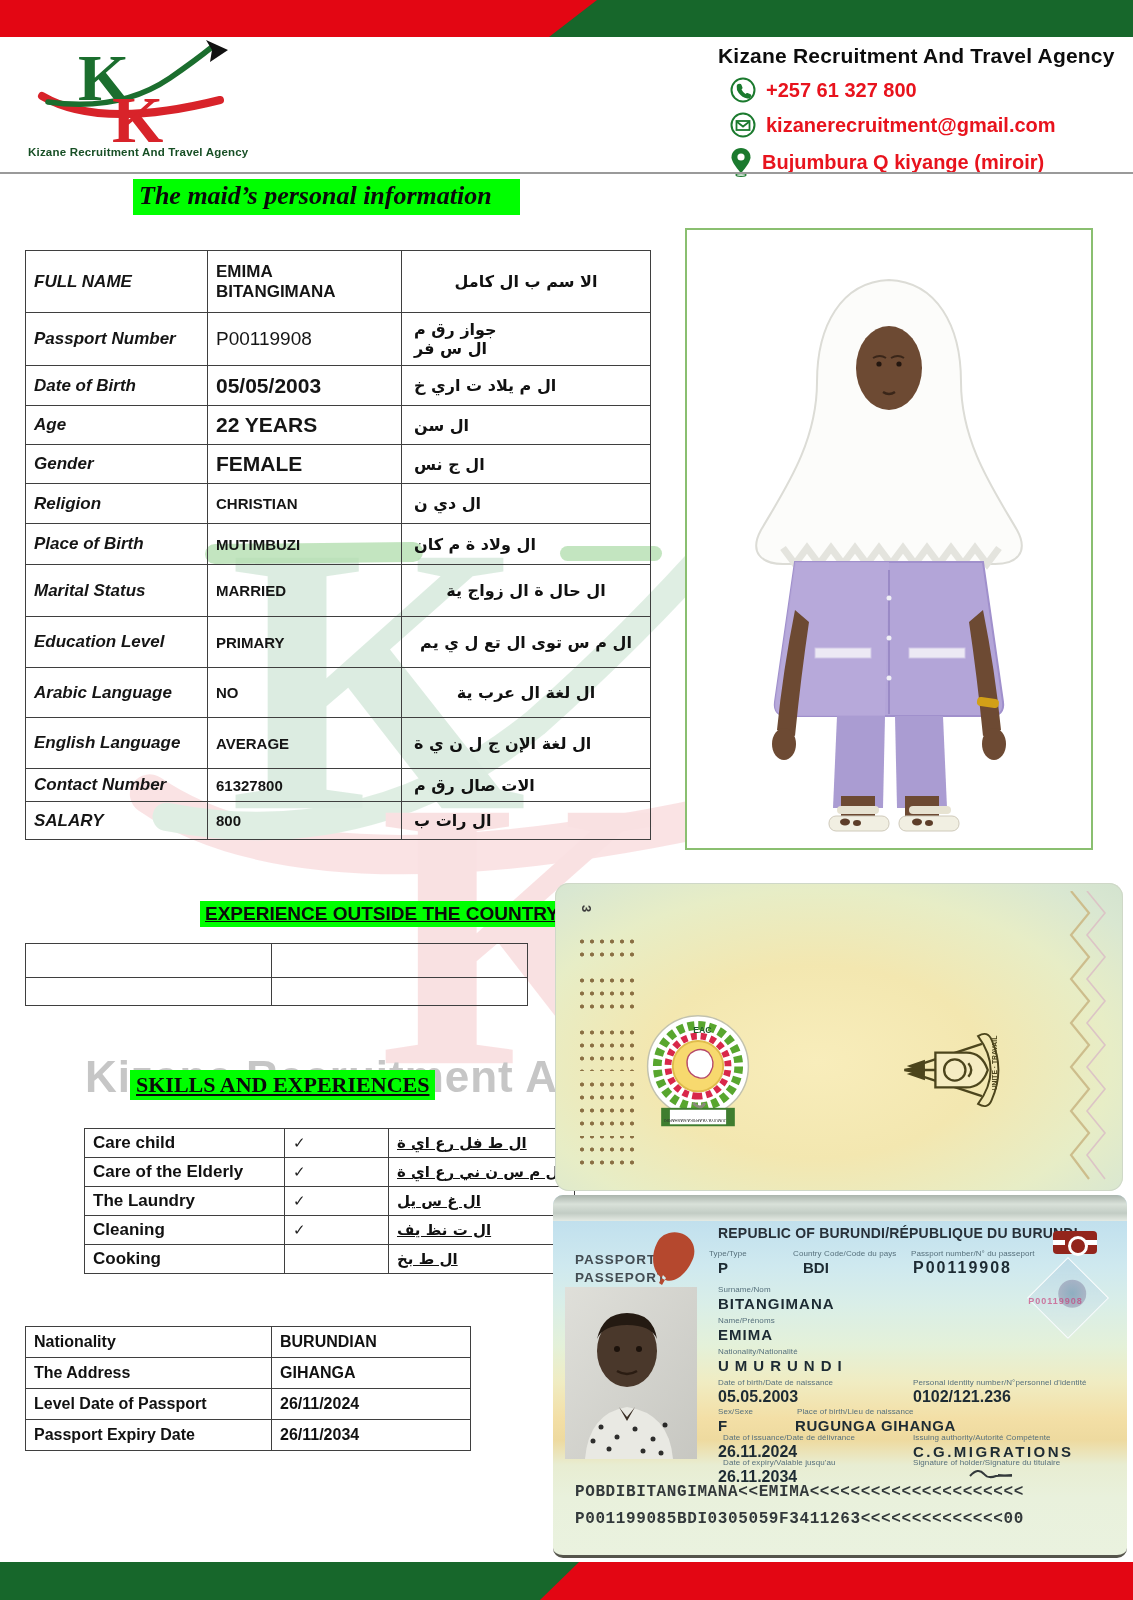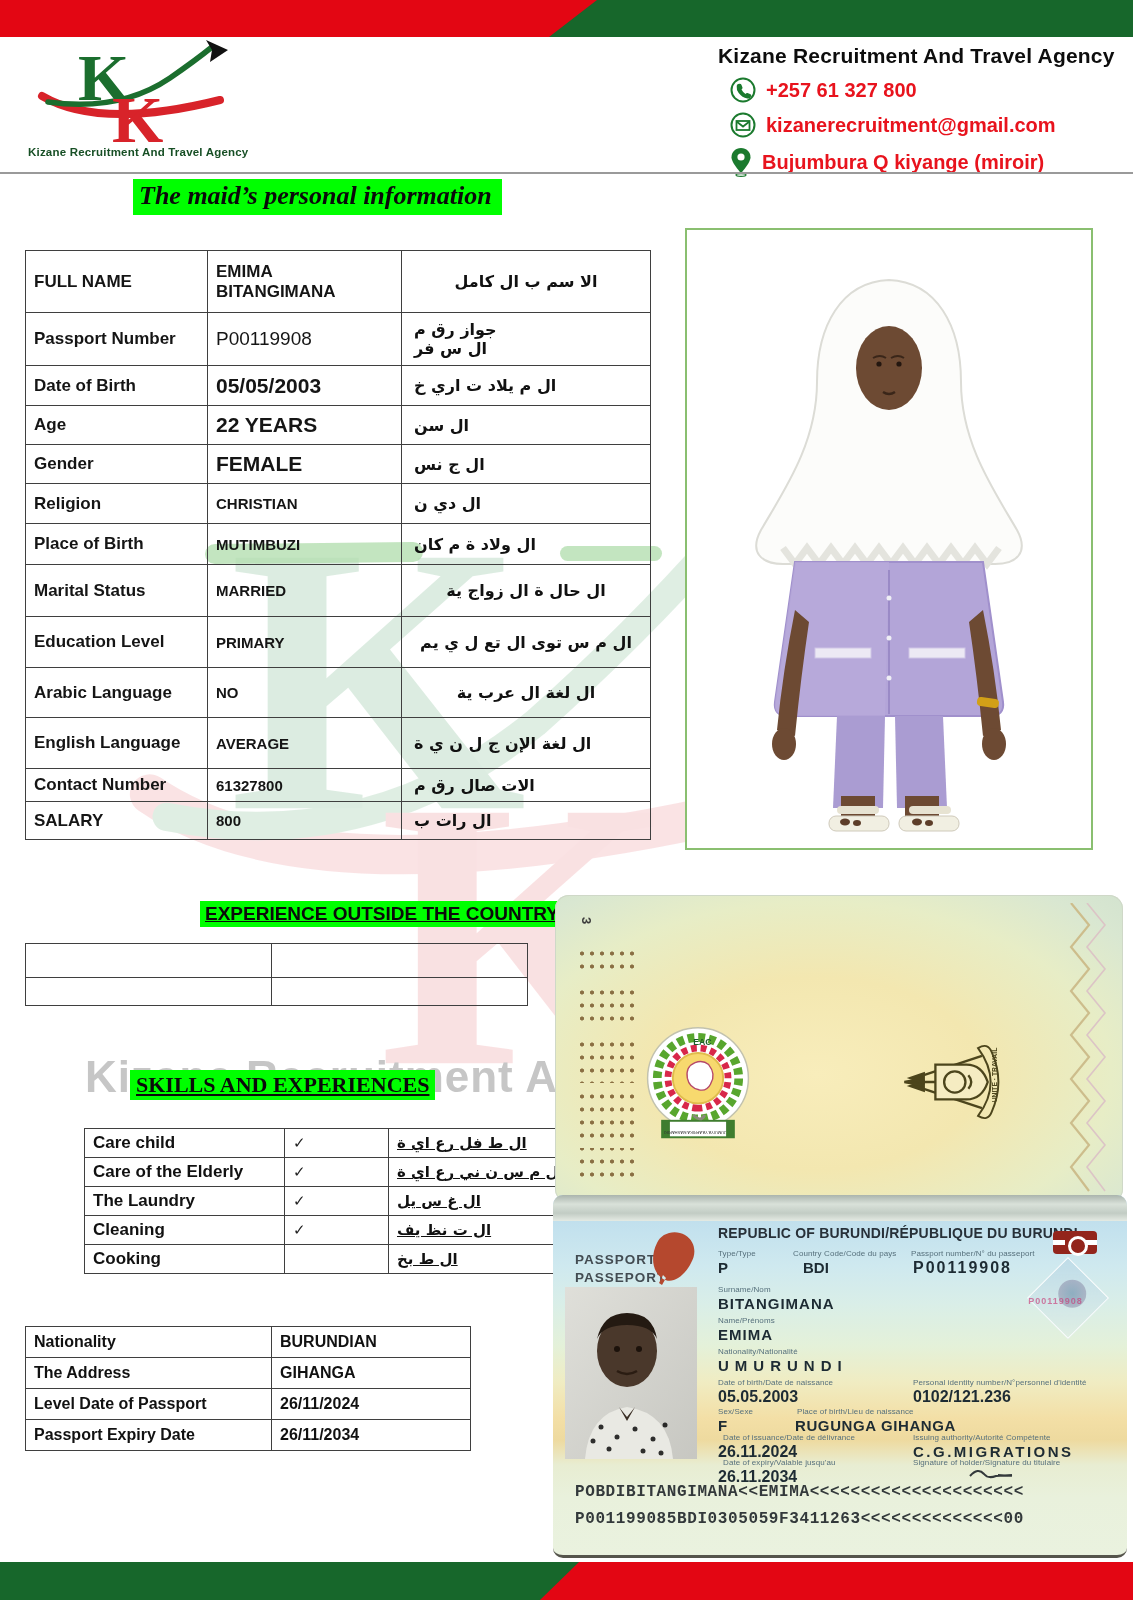--- a/index.html
+++ b/index.html
@@ -17,31 +17,31 @@
   .logo-caption{position:absolute;left:0;top:106px;width:260px;font-size:11.5px;font-weight:bold;
         color:#174f25;letter-spacing:.2px;}
   .contact{position:absolute;left:700px;top:44px;width:420px;}
   .contact-title{font-size:21px;font-weight:800;color:#0d0d0d;letter-spacing:.2px;margin-left:18px;}
   .contact-row{display:flex;align-items:center;gap:10px;margin:9px 0 0 30px;}
   .contact-row span.txt{font-size:20px;font-weight:800;color:#e8131d;}
   
   .rule{position:absolute;left:0;top:172px;width:1133px;border-top:2px solid #9a9a9a;}
   .main-title{position:absolute;left:133px;top:179px;background:#00ff00;color:#0a0a0a;
         font-family:"Liberation Serif",serif;font-style:italic;font-weight:bold;font-size:26px;
-        padding:2px 10px 4px 6px;}
+        padding:2px 28px 4px 6px;}
   
   .watermark-logo{position:absolute;left:110px;top:450px;width:680px;height:660px;opacity:.16;z-index:0;}
   .watermark-text{position:absolute;left:85px;top:1052px;z-index:0;font-size:44px;font-weight:800;
         color:#c6c6c6;letter-spacing:1px;white-space:nowrap;}
   
   table.doc{border-collapse:collapse;position:absolute;z-index:2;background:transparent;}
   table.doc td{border:1.6px solid #3f3f3f;vertical-align:middle;padding:2px 8px;}
   
   .info-table{left:25px;top:250px;width:625px;table-layout:fixed;}
-  .info-table td.lbl{font-size:17px;font-weight:bold;color:#151515;}
+  .info-table td.lbl{font-size:17px;font-weight:bold;color:#151515;font-style:italic;}
   .info-table td.val{font-size:15px;font-weight:bold;color:#151515;}
   .info-table td.v-name{font-size:17px;margin-top:12px;}
   .info-table td.v-pass{font-size:19px;font-weight:normal;}
   .info-table td.v-lg{font-size:21px;}
   .info-table td.ar{direction:rtl;text-align:left;font-size:16px;font-weight:bold;white-space:pre-line;
         font-family:"DejaVu Sans",sans-serif;padding:2px 12px;}
   .r1{height:62px}.r2{height:53px}.r3{height:40px}.r4{height:39px}.r5{height:39px}.r6{height:40px}
   .r7{height:41px}.r8{height:52px}.r9{height:51px}.r10{height:50px}.r11{height:51px}.r12{height:33px}.r13{height:38px}
   .smudge{position:absolute;background:#b4deb0;opacity:.8;border-radius:12px;z-index:1;}
   
@@ -63,21 +63,21 @@
   .skills-table td.chk{font-size:15px;color:#222;}
   .skills-table td.ar{direction:rtl;text-align:left;font-size:15px;font-weight:bold;
         text-decoration:underline;font-family:"DejaVu Sans",sans-serif;}
   .sr{height:29px;}
   
   .nat-table{left:25px;top:1326px;width:445px;table-layout:fixed;}
   .nat-table td{font-size:16px;font-weight:bold;padding:4px 12px;}
   .nr{height:31px;}
   
   .passport{position:absolute;left:553px;top:883px;width:574px;height:672px;z-index:3;}
-  .pp-top{position:absolute;left:2px;top:12px;width:568px;height:308px;border-radius:14px;
+  .pp-top{position:absolute;left:2px;top:0;width:568px;height:308px;border-radius:14px;
         background:radial-gradient(ellipse at 46% 58%,#f8edbb 0%,#f3e7b0 38%,#e7edc6 68%,#d9e7d1 88%,#d3e3cf 100%);
         box-shadow:0 0 0 1px #cfd8c8 inset;}
   .pp-num3{position:absolute;left:28px;top:18px;transform:rotate(90deg);font-size:13px;font-weight:bold;color:#3c3c3c;}
   .braille{position:absolute;left:22px;top:52px;width:60px;height:234px;opacity:.85;
         background-image:radial-gradient(circle,#7a5a2e 1.7px,rgba(122,90,46,0) 2.4px);
         background-size:10px 13px;
         -webkit-mask-image:linear-gradient(180deg,#000 0 12%,transparent 12% 16%,#000 16% 34%,transparent 34% 38%,#000 38% 58%,transparent 58% 63%,#000 63% 82%,transparent 82% 86%,#000 86% 100%);
         mask-image:linear-gradient(180deg,#000 0 12%,transparent 12% 16%,#000 16% 34%,transparent 34% 38%,#000 38% 58%,transparent 58% 63%,#000 63% 82%,transparent 82% 86%,#000 86% 100%);}
   .eac-svg{position:absolute;left:80px;top:125px;width:126px;height:126px;}
   .arms-svg{position:absolute;left:330px;top:124px;width:126px;height:126px;}
@@ -412,21 +412,21 @@
     <div class="pp-bottom">
       <div class="laminate"></div>
       <div class="pp-abs pp-passlabel" style="left:22px;top:56px;">PASSPORT</div>
       <div class="pp-abs pp-passlabel" style="left:22px;top:74px;">PASSEPORT</div>
       <svg class="pp-abs" style="left:92px;top:34px;" width="52" height="58" viewBox="0 0 52 58">
         <path d="M12,14 C16,4 30,0 40,6 C50,12 52,24 46,34 C40,46 28,56 18,50 C6,42 6,26 12,14 Z M18,46 l-4,8 3,2 4,-7z" fill="#b5482e"></path>
       </svg>
       <div class="pp-abs pp-header" style="left:165px;top:30px;">REPUBLIC OF BURUNDI/RÉPUBLIQUE DU BURUNDI</div>
       <div class="chip"></div>
 
-      <div class="pp-abs pp-label" style="left:165px;top:54px;text-align:center;">Type/Type</div>
+      <div class="pp-abs pp-label" style="left:156px;top:54px;text-align:center;">Type/Type</div>
       <div class="pp-abs pp-label" style="left:240px;top:54px;">Country Code/Code du pays</div>
       <div class="pp-abs pp-label" style="left:358px;top:54px;">Passport number/N° du passeport</div>
       <div class="pp-abs pp-val" style="left:165px;top:64px;">P</div>
       <div class="pp-abs pp-val" style="left:250px;top:64px;">BDI</div>
       <div class="pp-abs pp-val" style="left:360px;top:64px;font-size:16px;letter-spacing:2px;">P00119908</div>
 
       <div class="pp-abs pp-label" style="left:165px;top:90px;">Surname/Nom</div>
       <div class="pp-abs pp-val" style="left:165px;top:100px;letter-spacing:1px;">BITANGIMANA</div>
 
       <div class="pp-abs pp-label" style="left:165px;top:121px;">Name/Prénoms</div>

